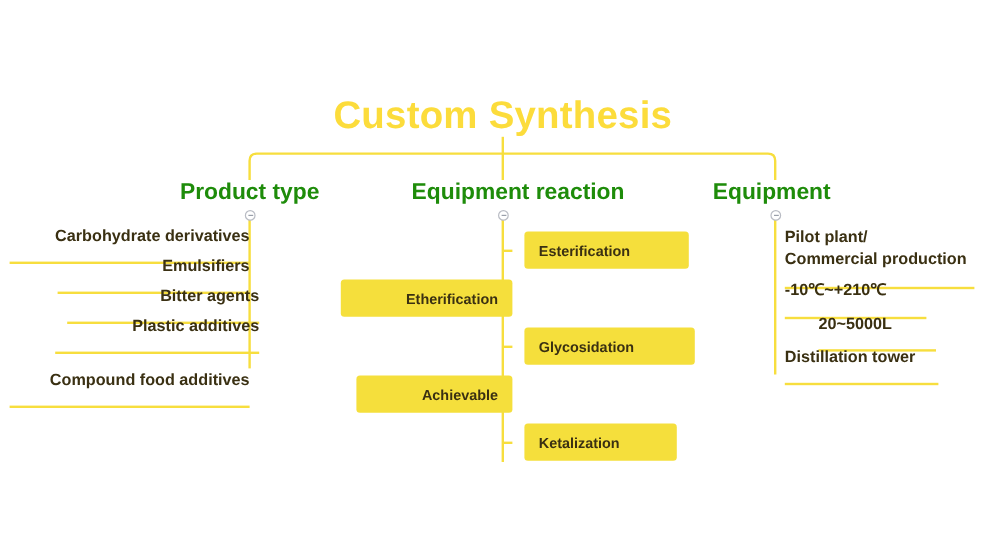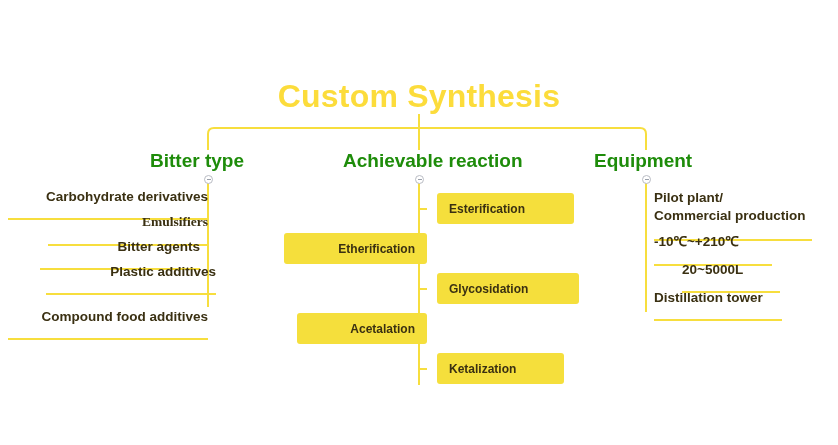--- a/index.html
+++ b/index.html
@@ -139,34 +139,34 @@
     <path d="M419 249 L411 249" stroke="#F7DE3E" stroke-width="2"></path>
     <path d="M419 289 L427 289" stroke="#F7DE3E" stroke-width="2"></path>
     <path d="M419 329 L411 329" stroke="#F7DE3E" stroke-width="2"></path>
     <path d="M419 369 L427 369" stroke="#F7DE3E" stroke-width="2"></path>
   </svg>
 
   <div class="node-dot" style="left:204px; top:175px;"></div>
   <div class="node-dot" style="left:415px; top:175px;"></div>
   <div class="node-dot" style="left:642px; top:175px;"></div>
 
-  <div class="branch-header bh-product">Bitter type</div>
-  <div class="branch-header bh-reaction">Achievable reaction</div>
+  <div class="branch-header bh-product">Product type</div>
+  <div class="branch-header bh-reaction">Equipment reaction</div>
   <div class="branch-header bh-equipment">Equipment</div>
 
   <div class="leaf leaf-right" style="left:8px;  top:189px; width:200px;">Carbohydrate derivatives</div>
-  <div class="leaf leaf-right" style="left:48px; top:214px; width:160px;font-family:Liberation Serif, serif;">Emulsifiers</div>
-  <div class="leaf leaf-right" style="left:40px; top:239px; width:160px;">Bitter agents</div>
+  <div class="leaf leaf-right" style="left:48px; top:214px; width:160px;">Emulsifiers</div>
+  <div class="leaf leaf-right" style="left:56px; top:239px; width:160px;">Bitter agents</div>
   <div class="leaf leaf-right" style="left:46px; top:264px; width:170px;">Plastic additives</div>
   <div class="leaf leaf-right" style="left:8px;  top:289px; width:200px;margin-top:20px;">Compound food additives</div>
 
   <div class="rbox rbox-right" style="left:437px; top:193px; width:137px; height:31px;">Esterification</div>
   <div class="rbox rbox-right" style="left:437px; top:273px; width:142px; height:31px;">Glycosidation</div>
   <div class="rbox rbox-left" style="left:284px; top:233px; width:143px; height:31px;">Etherification</div>
-  <div class="rbox rbox-left" style="left:297px; top:313px; width:130px; height:31px;">Acetalation</div>
+  <div class="rbox rbox-left" style="left:297px; top:313px; width:130px; height:31px;">Achievable</div>
   <div class="rbox rbox-right" style="left:437px; top:353px; width:127px; height:31px;">Ketalization</div>
 
   <div class="leaf leaf-left leaf-multiline" style="left:642px; top:189px; width:158px;margin-left:12px;">Pilot plant/<br>Commercial production</div>
   <div class="leaf leaf-left" style="left:654px; top:232px; width:118px;">-10℃~+210℃</div>
   <div class="leaf leaf-left" style="left:654px; top:262px; width:98px;margin-left:28px;">20~5000L</div>
   <div class="leaf leaf-left" style="left:654px; top:290px; width:128px;">Distillation tower</div>
 
 </div>
 
 </body></html>

